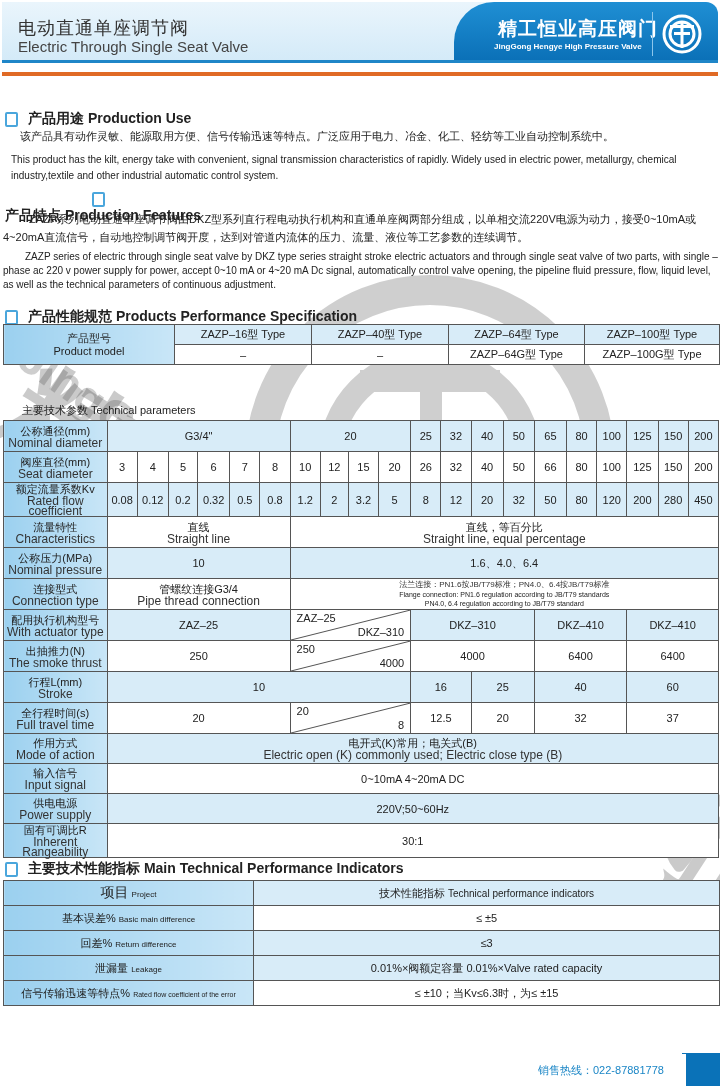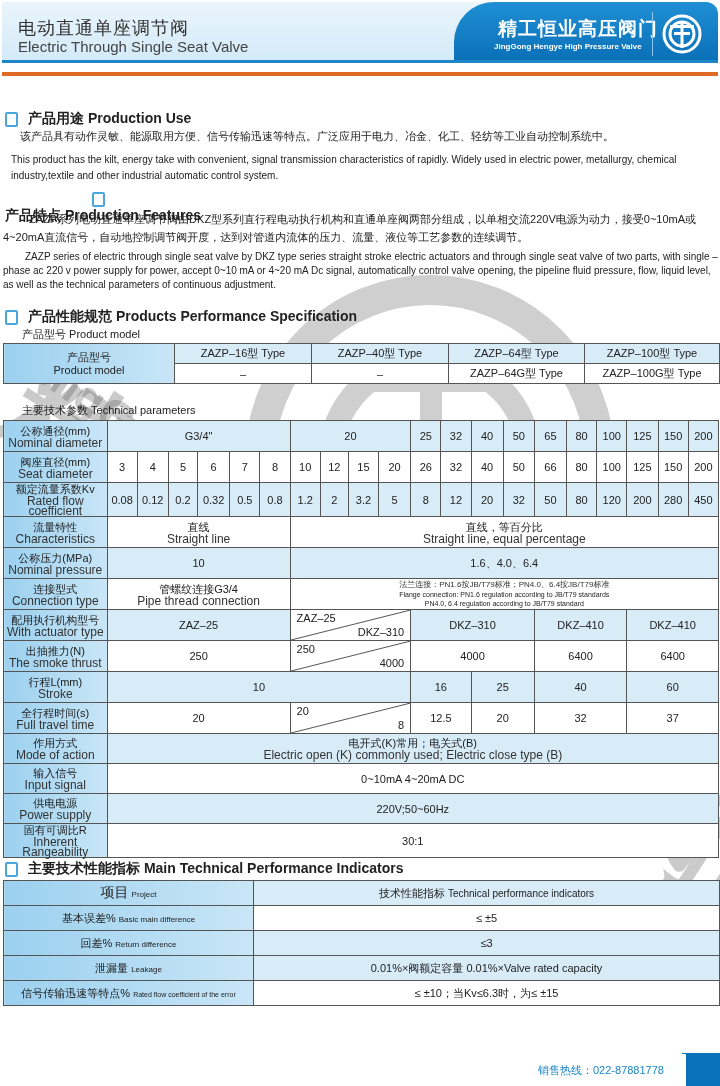--- a/index.html
+++ b/index.html
@@ -79,21 +79,21 @@
 </div>
 <div class="p" style="left:3px;top:210px;width:716px;font-size:11px;line-height:18px;text-indent:26px;">ZAZP系列电动直通单座调节阀由DKZ型系列直行程电动执行机构和直通单座阀两部分组成，以单相交流220V电源为动力，接受0~10mA或4~20mA直流信号，自动地控制调节阀开度，达到对管道内流体的压力、流量、液位等工艺参数的连续调节。</div>
 <div class="p" style="left:3px;top:250px;width:716px;text-indent:22px;line-height:14px;">ZAZP series of electric through single seat valve by DKZ type series straight stroke electric actuators and through single seat valve of two parts, with single –phase ac 220 v power supply for power, accept 0~10 mA or 4~20 mA Dc signal, automatically control valve opening, the pipeline fluid pressure, flow, liquid level, as well as the technical parameters of continuous adjustment.</div>
 
 <div class="sec-h" style="top:308px;">
   <span class="box"></span>
   <span>产品性能规范 Products Performance Specification</span>
 </div>
 <div class="p" style="left:22px;top:326px;font-size:11px;">产品型号 Product model</div>
 
-<table style="left:3px;top:343px;width:716px;">
+<table style="left:3px;top:324px;width:716px;">
   <colgroup>
       <col style="width:171px">
       <col style="width:137px">
       <col style="width:137px">
       <col style="width:136px">
       <col style="width:135px">
     </colgroup>
   <tbody>
       <tr style="height:20px">
     <td rowspan="2" class="hcell">

